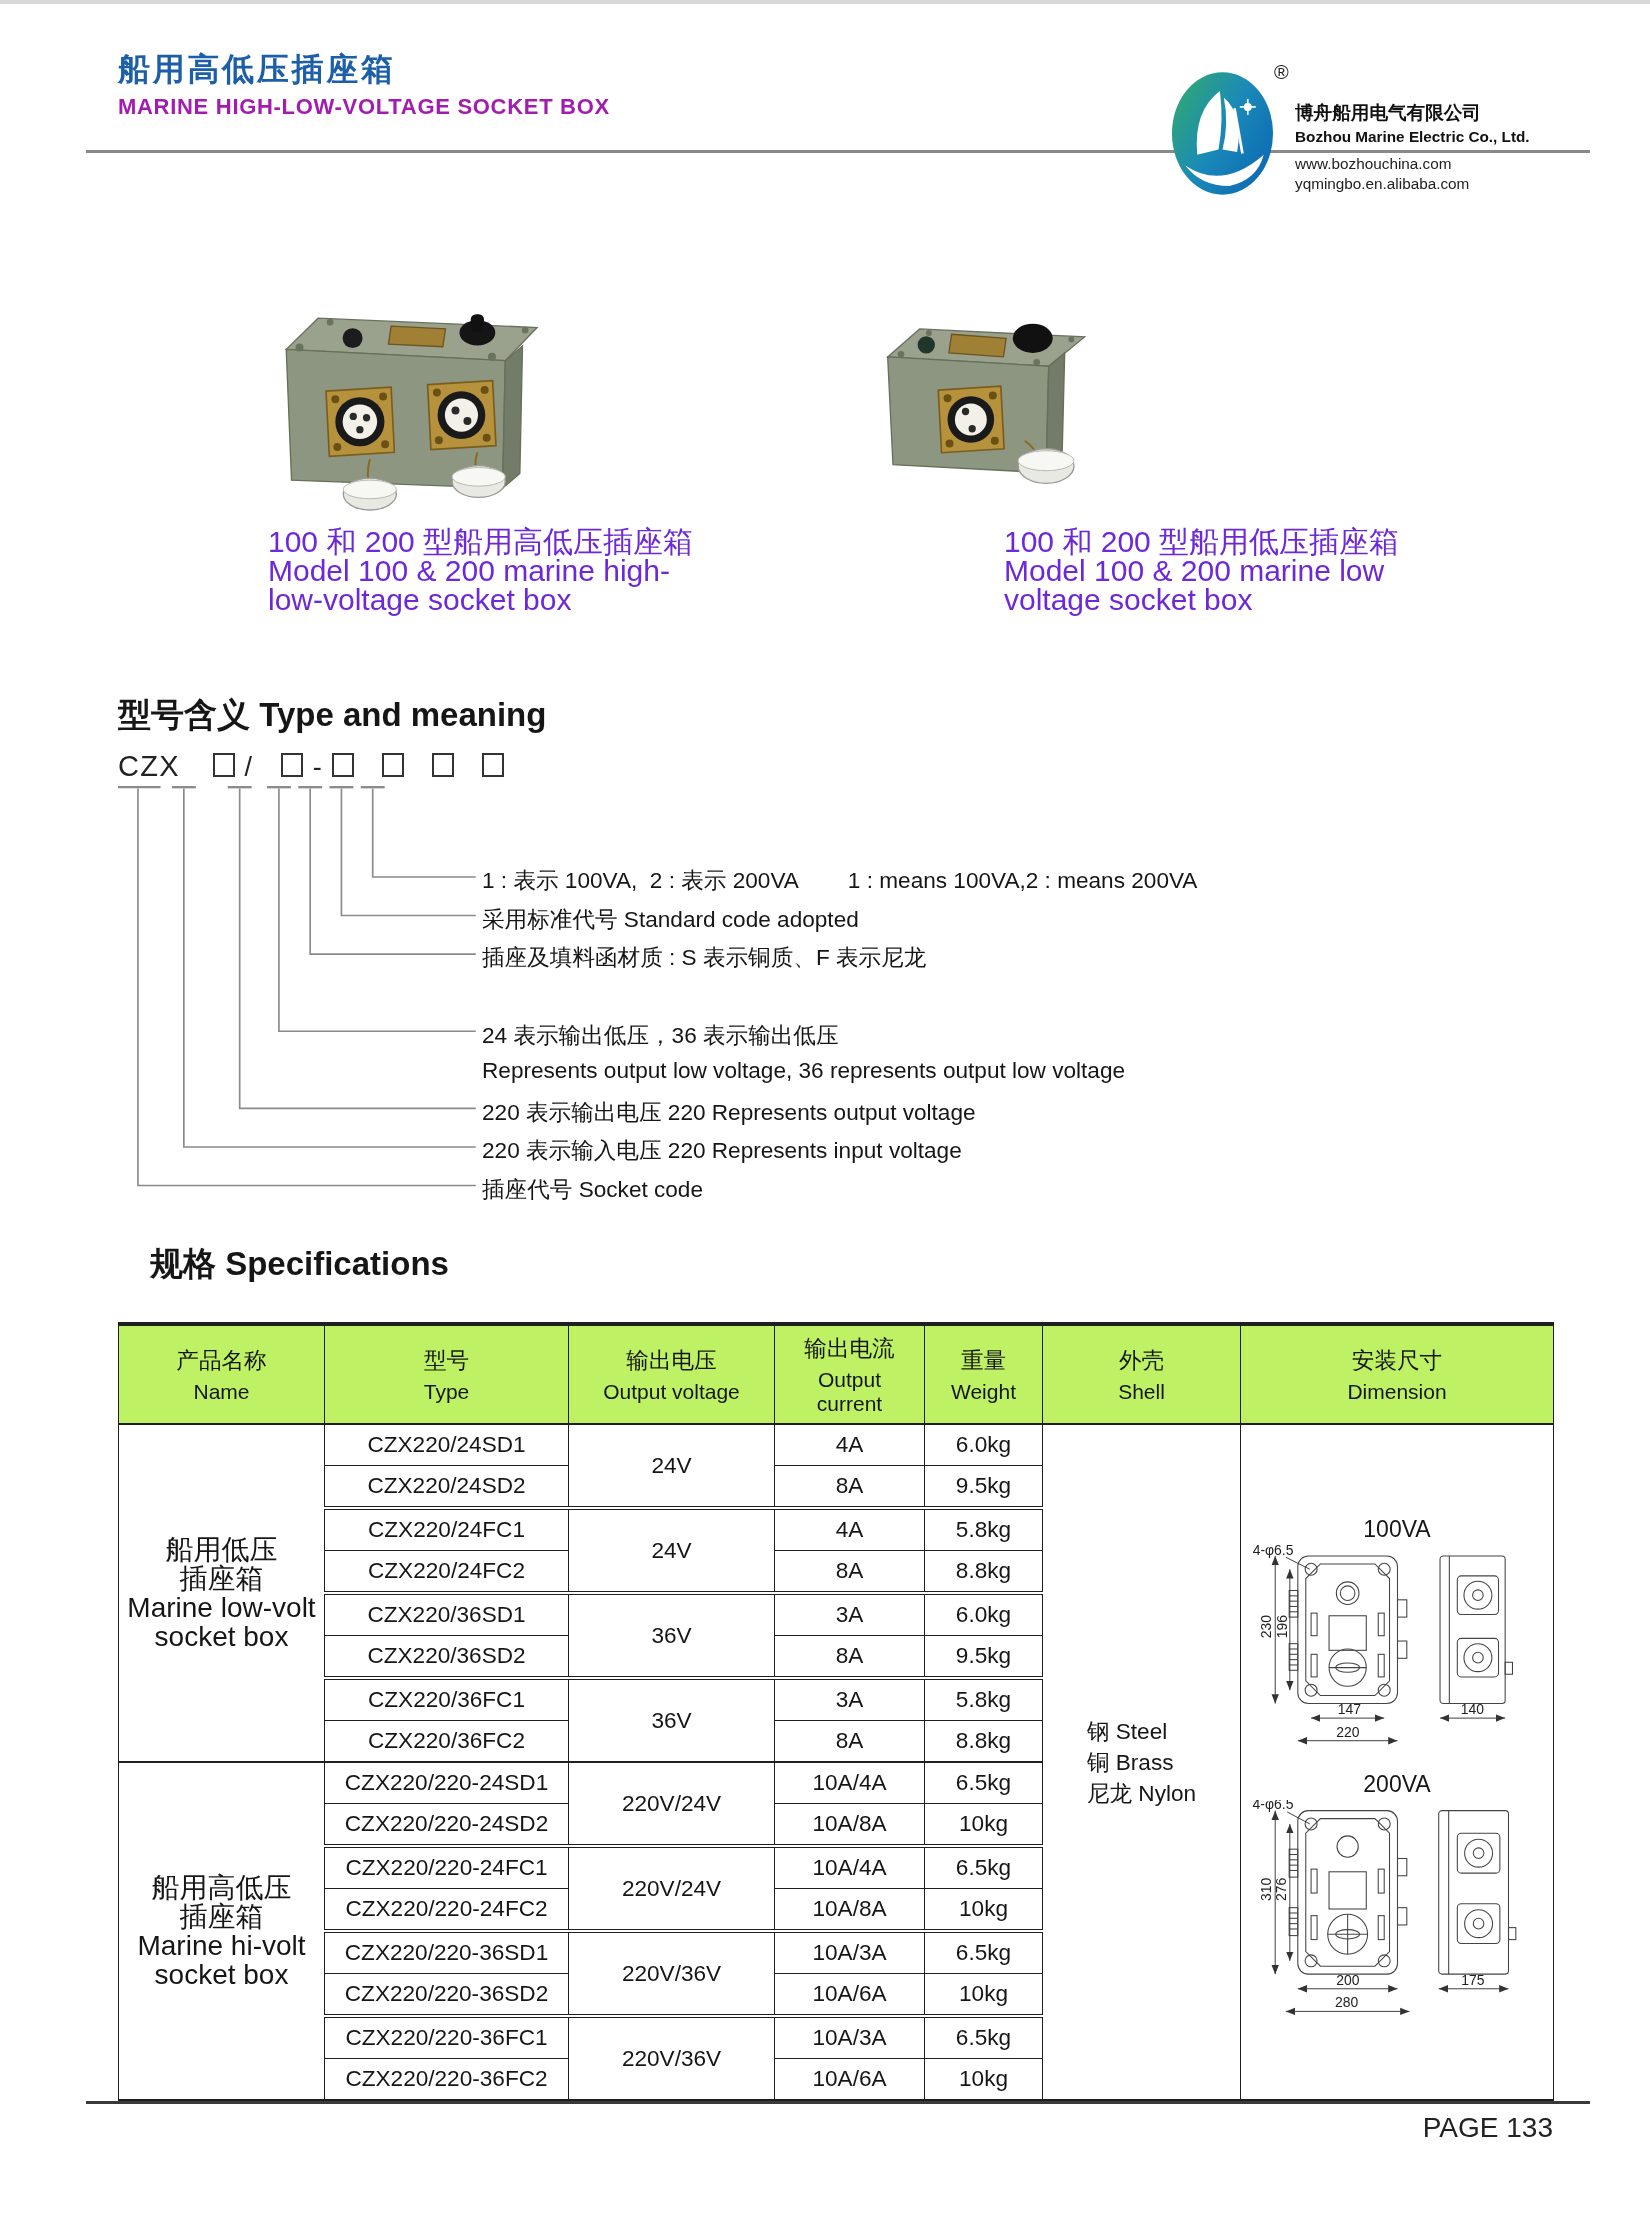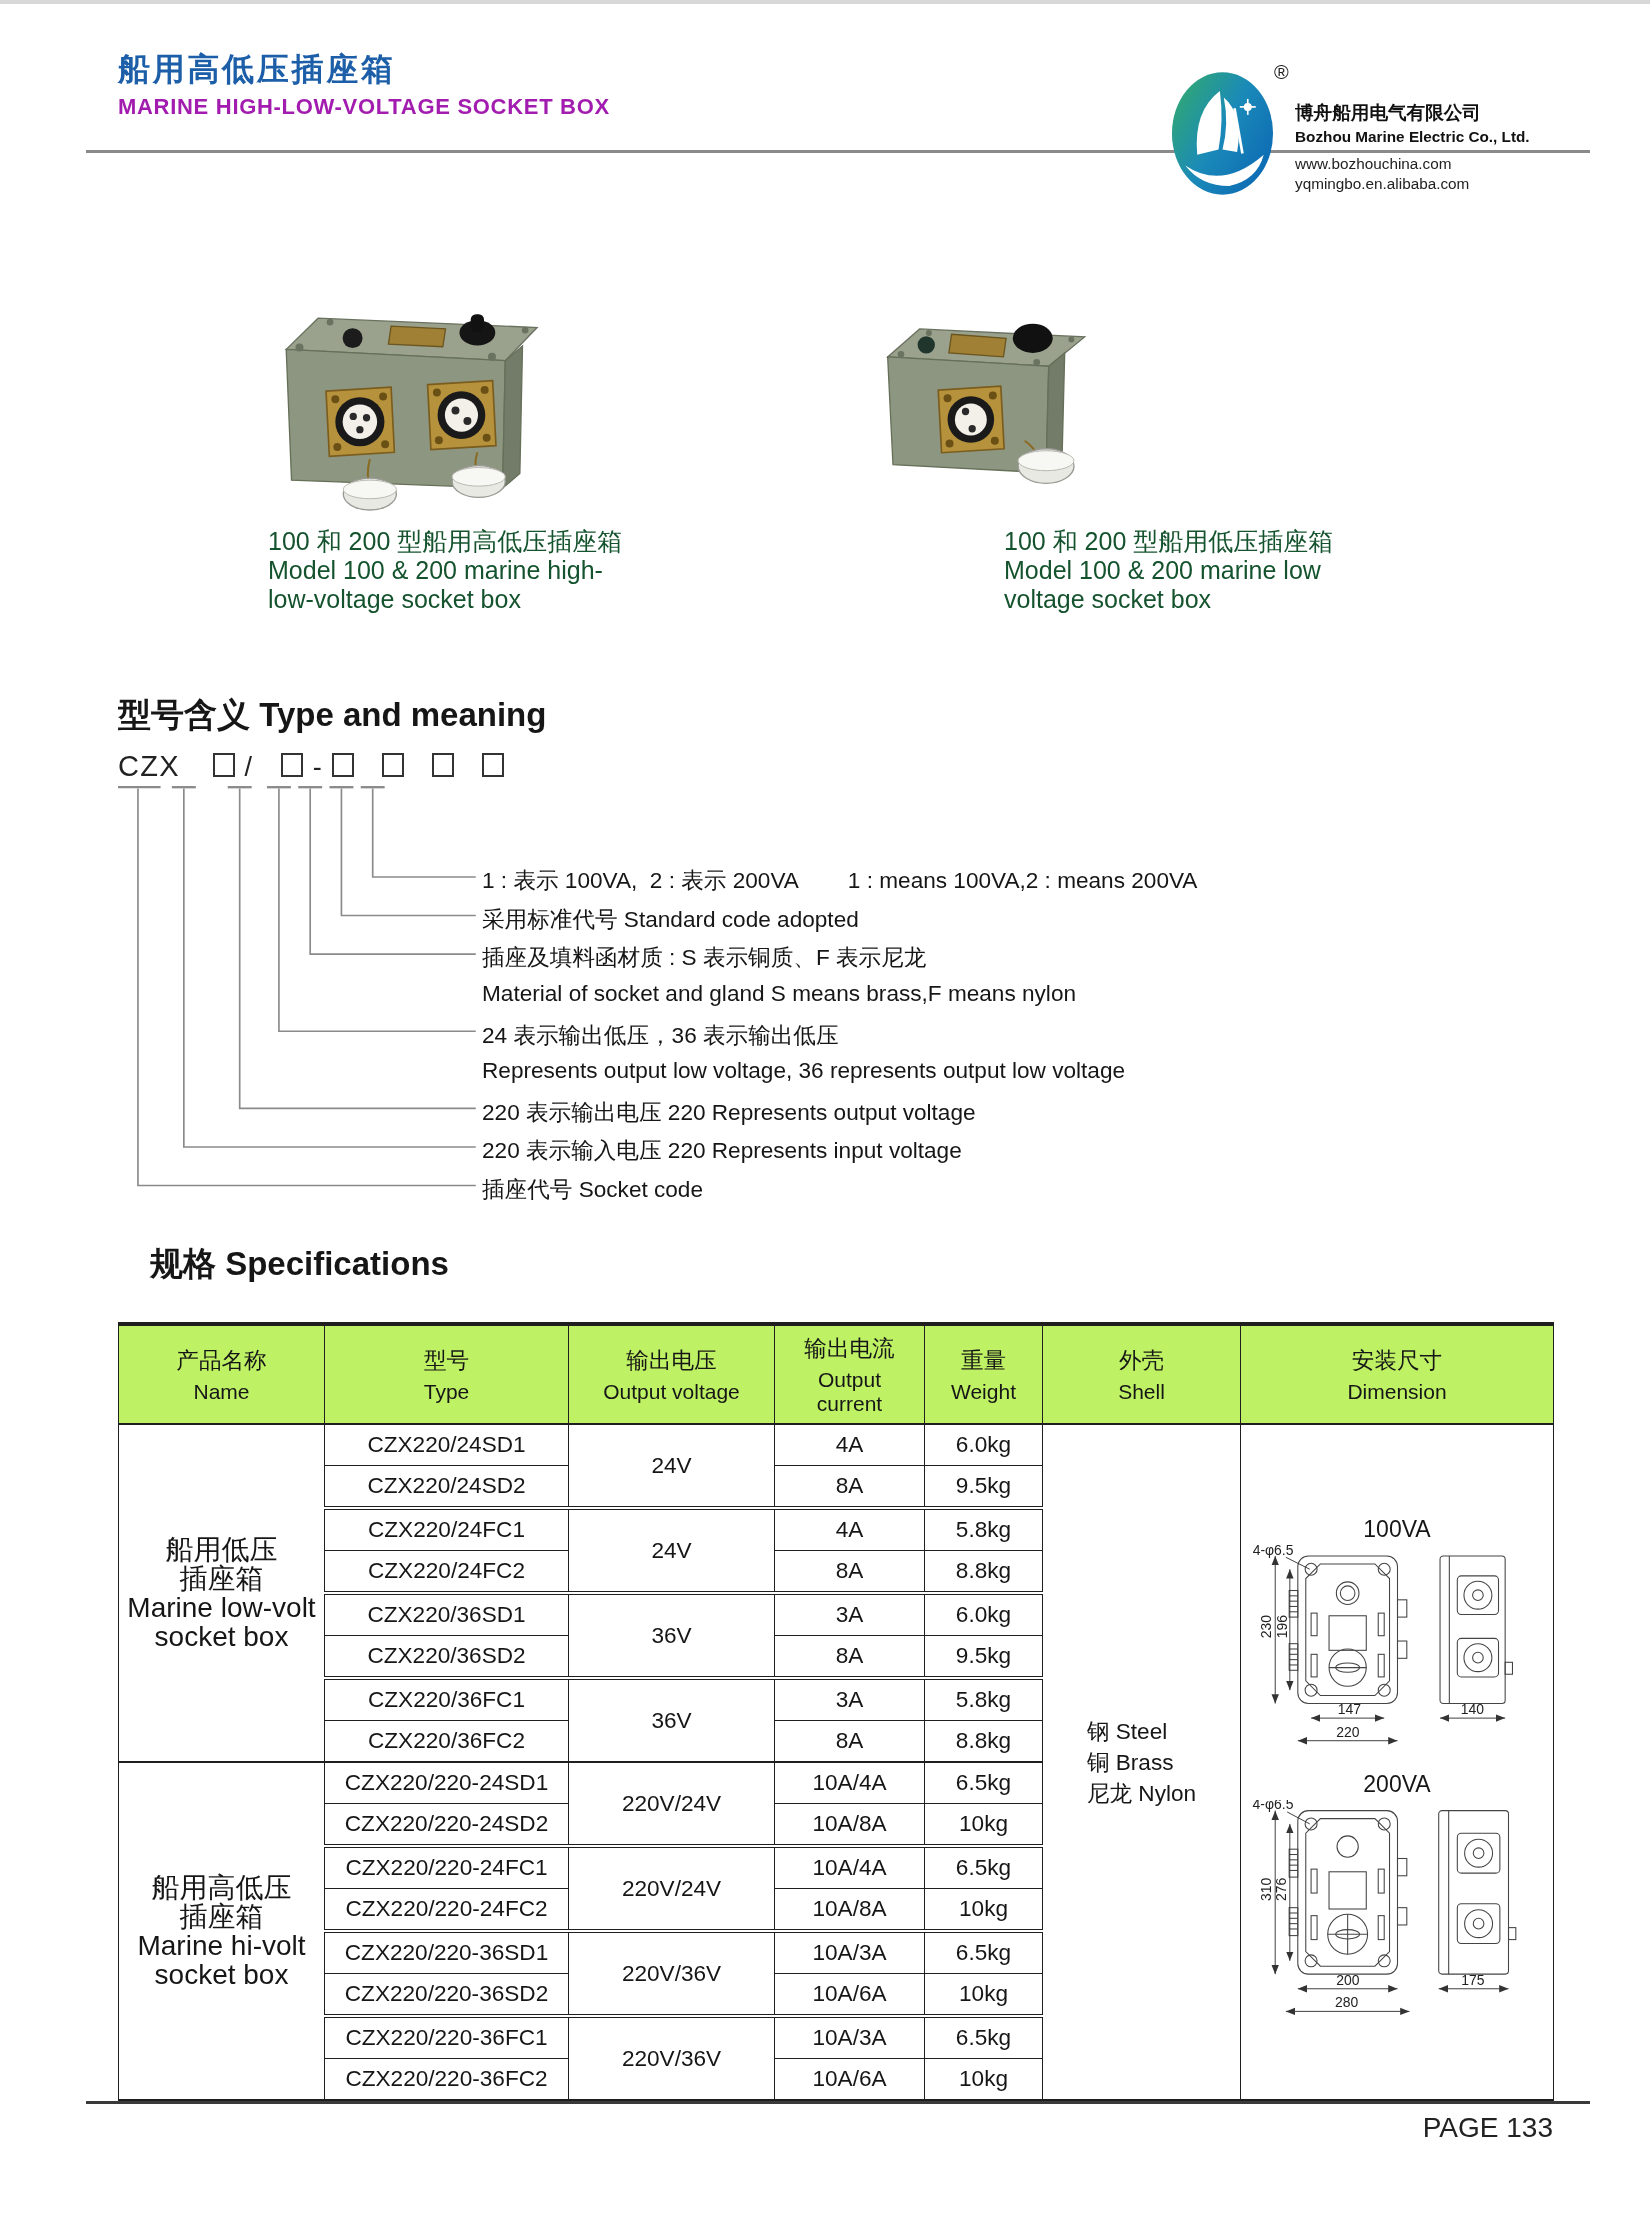--- a/index.html
+++ b/index.html
@@ -21,21 +21,21 @@
   .logo-svg{left:1156px;top:67px;}
   .logo-reg{left:1274px;top:61px;font-size:20px;color:#222;}
   .company-zh{left:1295px;top:100px;font-size:18.6px;font-weight:bold;color:#111;}
   .company-en{left:1295px;top:128px;font-size:15.3px;font-weight:bold;color:#111;}
   .company-url1{left:1295px;top:155px;font-size:15.3px;color:#222;}
   .company-url2{left:1295px;top:175px;font-size:15.3px;color:#222;}
 
   
   .photo-left{left:258px;top:285px;}
   .photo-right{left:865px;top:301px;}
-  .caption{font-size:25px;line-height:29px;color:#14532d;}
+  .caption{font-size:30px;line-height:29px;color:#6d28d9;}
   .cap-left{left:268px;top:527px;}
   .cap-right{left:1004px;top:527px;}
 
   
   .tm-heading{left:118px;top:693px;font-size:33px;font-weight:600;color:#161616;}
   .tm-code{left:118px;top:750px;font-size:29px;color:#222;letter-spacing:1.3px;}
   .tm-box{display:inline-block;width:18px;height:20px;border:2px solid #333;vertical-align:-1.3px;}
   .tm-sep{display:inline-block;font-size:27px;}
   .tm-svg{left:118px;top:785px;}
   .tm-line{left:482px;font-size:22.6px;color:#161616;white-space:pre;}
@@ -233,21 +233,20 @@
       <polyline points="242,5 242,370 538,370"></polyline>
       <polyline points="183,5 183,486 538,486"></polyline>
       <polyline points="99,5 99,544 538,544"></polyline>
       <polyline points="30,5 30,602 538,602"></polyline>
     </g>
   </svg>
 
   <div class="abs tm-line" style="top:865px">1 : 表示 100VA,  2 : 表示 200VA        1 : means 100VA,2 : means 200VA</div>
   <div class="abs tm-line" style="top:904px">采用标准代号 Standard code adopted</div>
   <div class="abs tm-line" style="top:942px">插座及填料函材质 : S 表示铜质、F 表示尼龙</div>
-  <div class="abs tm-line" style="top:981px">Material of socket and gland S means brass,F means nylon</div>
   <div class="abs tm-line" style="top:1020px">24 表示输出低压，36 表示输出低压</div>
   <div class="abs tm-line" style="top:1058px">Represents output low voltage, 36 represents output low voltage</div>
   <div class="abs tm-line" style="top:1097px">220 表示输出电压 220 Represents output voltage</div>
   <div class="abs tm-line" style="top:1135px">220 表示输入电压 220 Represents input voltage</div>
   <div class="abs tm-line" style="top:1174px">插座代号 Socket code</div>
 
   <div class="abs spec-heading">规格 Specifications</div>
 
   <table class="spec">
     <colgroup>

